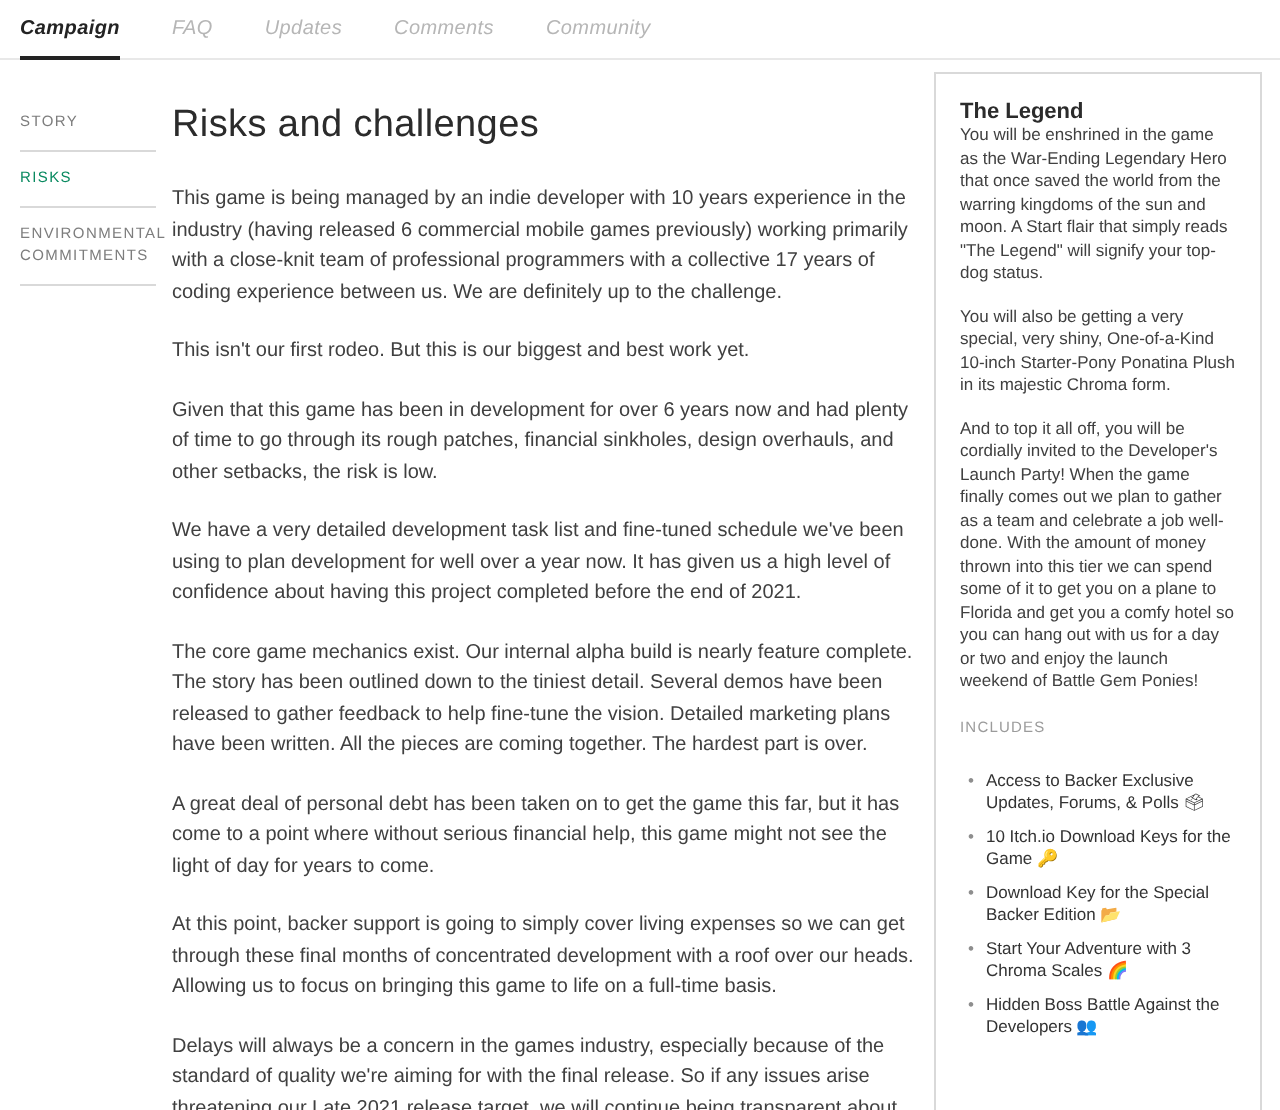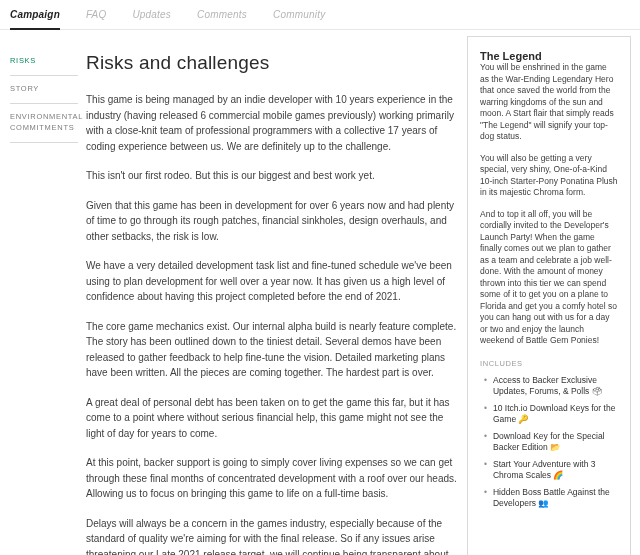--- a/index.html
+++ b/index.html
@@ -50,21 +50,21 @@
   
   .card {
     position: absolute; left: 467px; top: 36px; width: 164px; height: 560px;
     border: 1px solid #d9d9d9; background: #fff;
     padding: 13px 12px;
   }
   .card h2 { font-size: 11px; font-weight: bold; color: #2b2b2b; }
   .card p  { font-size: 8.5px; line-height: 11.5px; color: #404040; margin-bottom: 10px; }
   .includes-label {
     font-size: 7.5px; color: #9b9b9b; letter-spacing: .6px;
-    margin: 12px 0 7px;
+    margin: 12px 0 17px;
   }
   .card ul { list-style: none; }
   .card li {
     font-size: 8.5px; line-height: 11.5px; color: #333;
     display: flex; margin-bottom: 5px;
   }
   .card li .bullet { color: #8e8e8e; margin: 0 6px 0 4px; font-size: 8.5px; }
   .card li .itemtext { flex: 1; }
 </style>
 </head>
@@ -72,22 +72,22 @@
 
 <nav class="tabbar">
   <span class="tab active">Campaign</span>
   <span class="tab">FAQ</span>
   <span class="tab">Updates</span>
   <span class="tab">Comments</span>
   <span class="tab">Community</span>
 </nav>
 
 <aside class="leftnav">
+  <div class="navitem">STORY</div>
   <div class="navitem active">RISKS</div>
-  <div class="navitem">STORY</div>
   <div class="navitem">ENVIRONMENTAL COMMITMENTS</div>
 </aside>
 
 <main class="article">
   <h1>Risks and challenges</h1>
   <p>This game is being managed by an indie developer with 10 years experience in the industry (having released 6 commercial mobile games previously) working primarily with a close-knit team of professional programmers with a collective 17 years of coding experience between us. We are definitely up to the challenge.</p>
   <p>This isn't our first rodeo. But this is our biggest and best work yet.</p>
   <p>Given that this game has been in development for over 6 years now and had plenty of time to go through its rough patches, financial sinkholes, design overhauls, and other setbacks, the risk is low.</p>
   <p>We have a very detailed development task list and fine-tuned schedule we've been using to plan development for well over a year now. It has given us a high level of confidence about having this project completed before the end of 2021.</p>
   <p>The core game mechanics exist. Our internal alpha build is nearly feature complete. The story has been outlined down to the tiniest detail. Several demos have been released to gather feedback to help fine-tune the vision. Detailed marketing plans have been written. All the pieces are coming together. The hardest part is over.</p>

